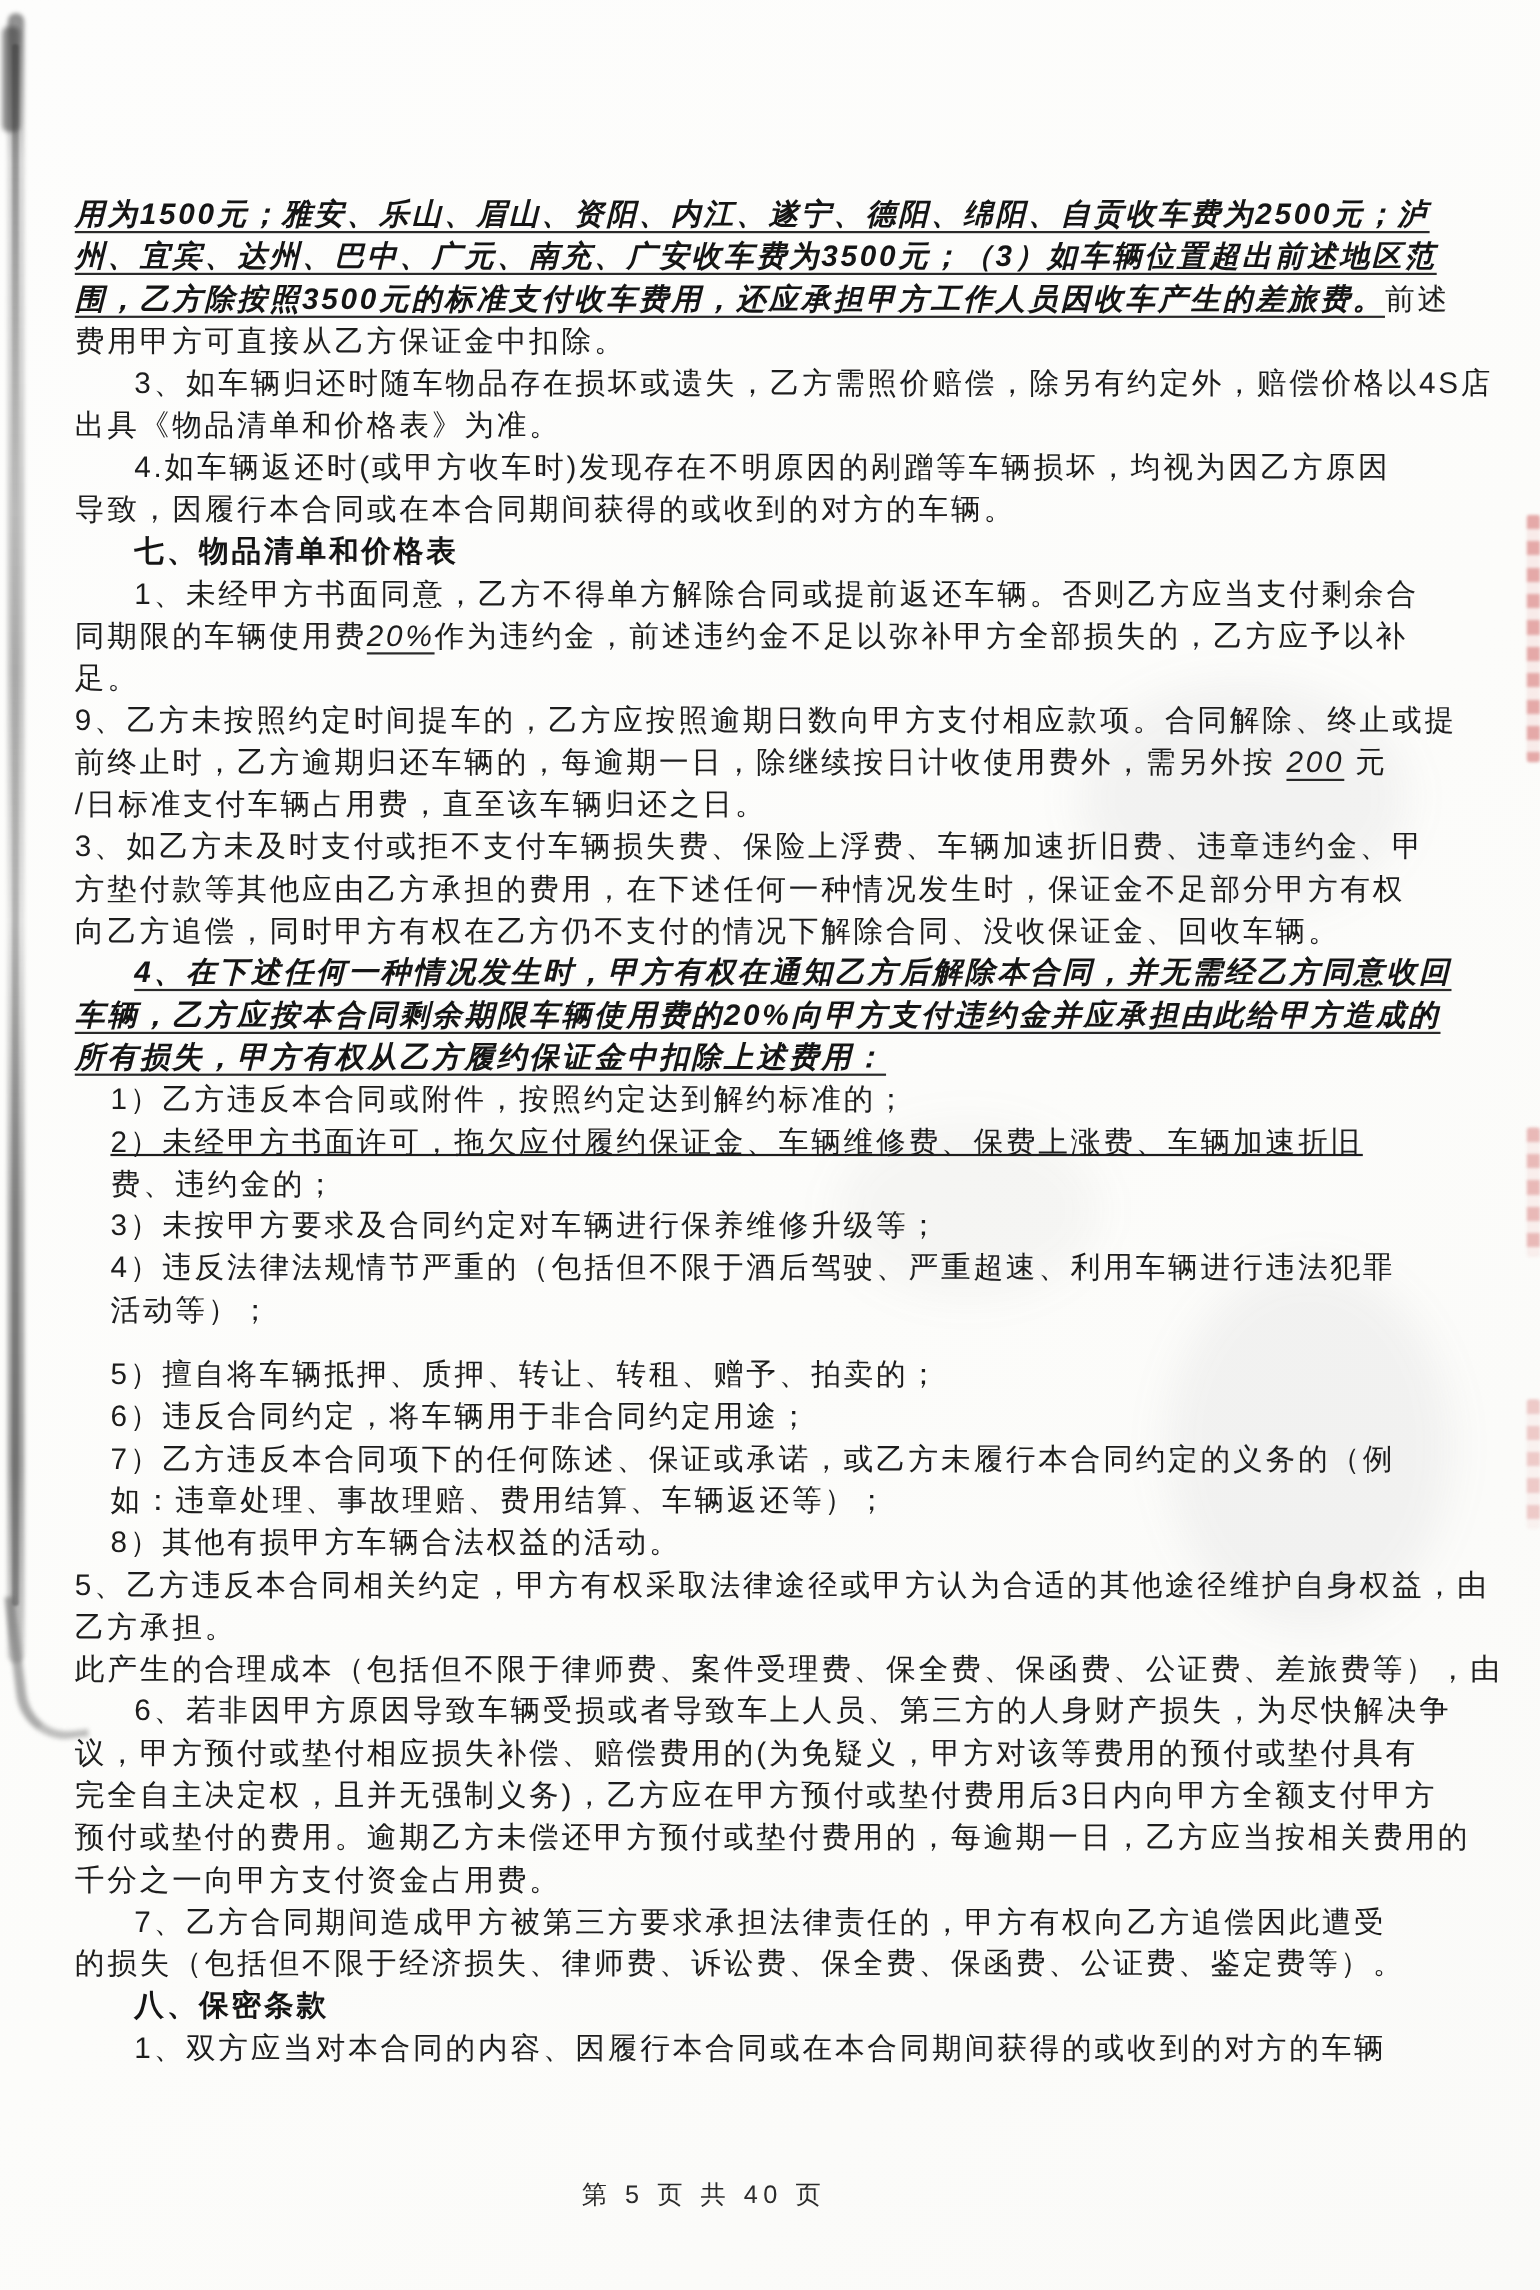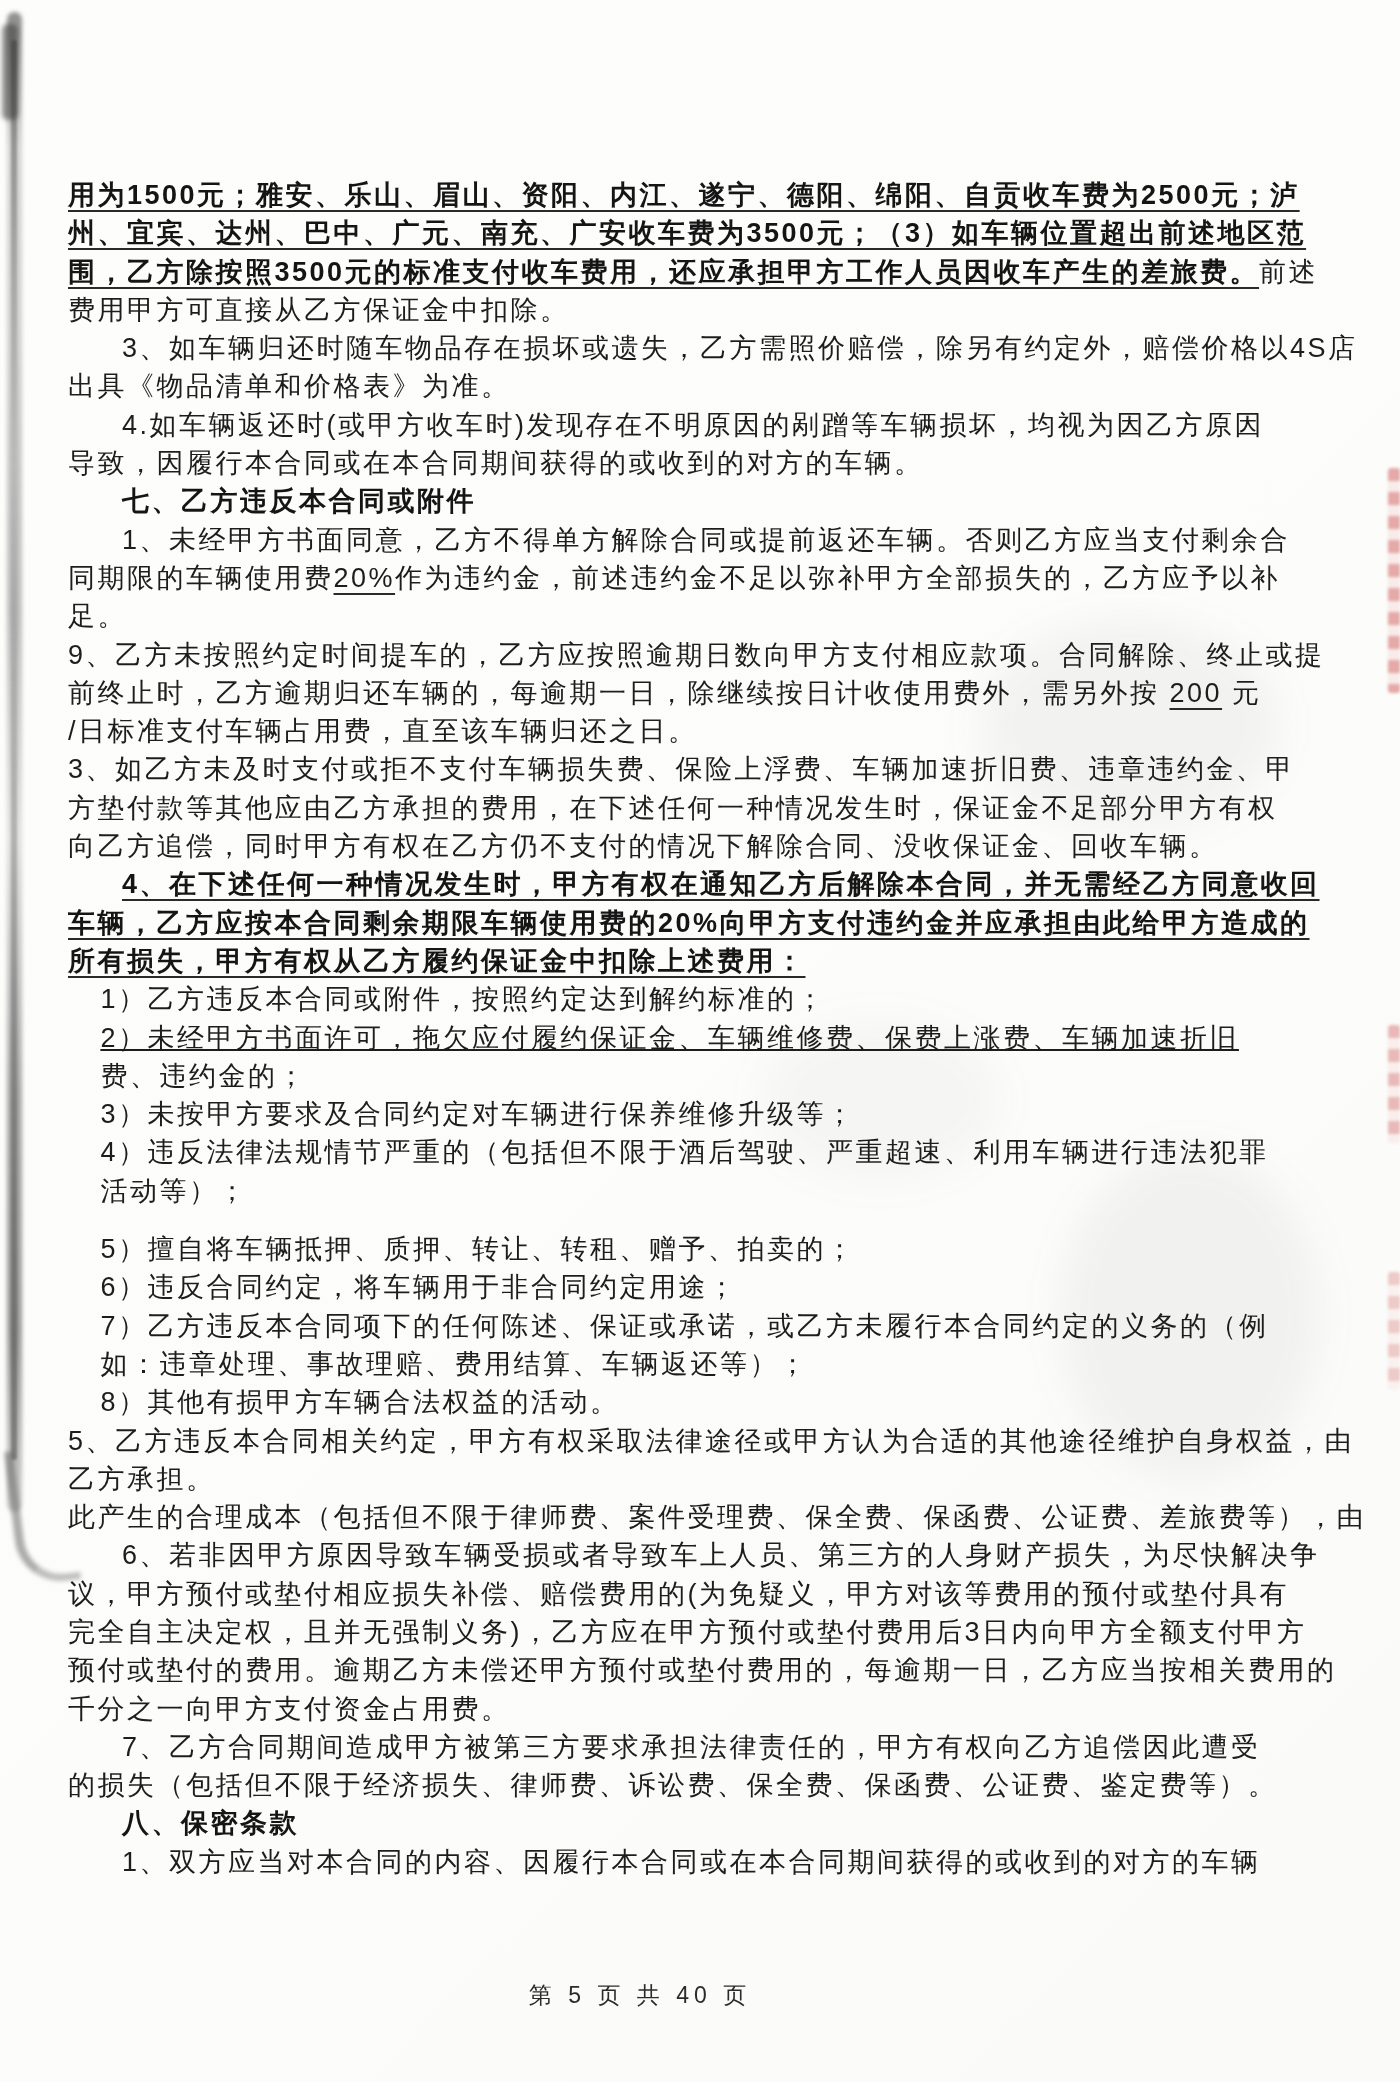--- a/index.html
+++ b/index.html
@@ -20,20 +20,21 @@
     color:#1d1d1d;
     text-rendering:optimizeLegibility;
   }
   .doc .line{white-space:nowrap;}
   .doc .b{font-weight:bold;color:#151515;}
   .doc .u{
     text-decoration:underline;
     text-decoration-thickness:2.2px;
     text-underline-offset:6px;
     text-decoration-color:#2a2a2a;
+    font-style:italic;
   }
   .footer{
     position:absolute;top:1980px;left:0;width:1280px;
     text-align:center;font-size:23px;letter-spacing:5px;color:#2b2b2b;
   }
   
   .edge-streak{
     position:absolute;left:7px;top:12px;width:15px;height:1500px;
     background:linear-gradient(to bottom,
       rgba(75,75,75,0.62) 0%,
@@ -103,21 +104,21 @@
 
   <div class="doc">
       <div class="line"><span class="b u">用为1500元；雅安、乐山、眉山、资阳、内江、遂宁、德阳、绵阳、自贡收车费为2500元；泸</span></div>
       <div class="line"><span class="b u">州、宜宾、达州、巴中、广元、南充、广安收车费为3500元；（3）如车辆位置超出前述地区范</span></div>
       <div class="line"><span class="b u">围，乙方除按照3500元的标准支付收车费用，还应承担甲方工作人员因收车产生的差旅费。</span><span>前述</span></div>
       <div class="line"><span>费用甲方可直接从乙方保证金中扣除。</span></div>
       <div class="line" style="padding-left: 2em;"><span>3、如车辆归还时随车物品存在损坏或遗失，乙方需照价赔偿，除另有约定外，赔偿价格以4S店</span></div>
       <div class="line"><span>出具《物品清单和价格表》为准。</span></div>
       <div class="line" style="padding-left: 2em;"><span>4.如车辆返还时(或甲方收车时)发现存在不明原因的剐蹭等车辆损坏，均视为因乙方原因</span></div>
       <div class="line"><span>导致，因履行本合同或在本合同期间获得的或收到的对方的车辆。</span></div>
-      <div class="line" style="padding-left: 2em;"><span class="b">七、乙方违反本合同或附件</span></div>
+      <div class="line" style="padding-left: 2em;"><span class="b">七、物品清单和价格表</span></div>
       <div class="line" style="padding-left: 2em;"><span>1、未经甲方书面同意，乙方不得单方解除合同或提前返还车辆。否则乙方应当支付剩余合</span></div>
       <div class="line"><span>同期限的车辆使用费</span><span class="u">20%</span><span>作为违约金，前述违约金不足以弥补甲方全部损失的，乙方应予以补</span></div>
       <div class="line"><span>足。</span></div>
       <div class="line"><span>9、乙方未按照约定时间提车的，乙方应按照逾期日数向甲方支付相应款项。合同解除、终止或提</span></div>
       <div class="line"><span>前终止时，乙方逾期归还车辆的，每逾期一日，除继续按日计收使用费外，需另外按 </span><span class="u">200</span><span> 元</span></div>
       <div class="line"><span>/日标准支付车辆占用费，直至该车辆归还之日。</span></div>
       <div class="line"><span>3、如乙方未及时支付或拒不支付车辆损失费、保险上浮费、车辆加速折旧费、违章违约金、甲</span></div>
       <div class="line"><span>方垫付款等其他应由乙方承担的费用，在下述任何一种情况发生时，保证金不足部分甲方有权</span></div>
       <div class="line"><span>向乙方追偿，同时甲方有权在乙方仍不支付的情况下解除合同、没收保证金、回收车辆。</span></div>
       <div class="line" style="padding-left: 2em;"><span class="b u">4、在下述任何一种情况发生时，甲方有权在通知乙方后解除本合同，并无需经乙方同意收回</span></div>

